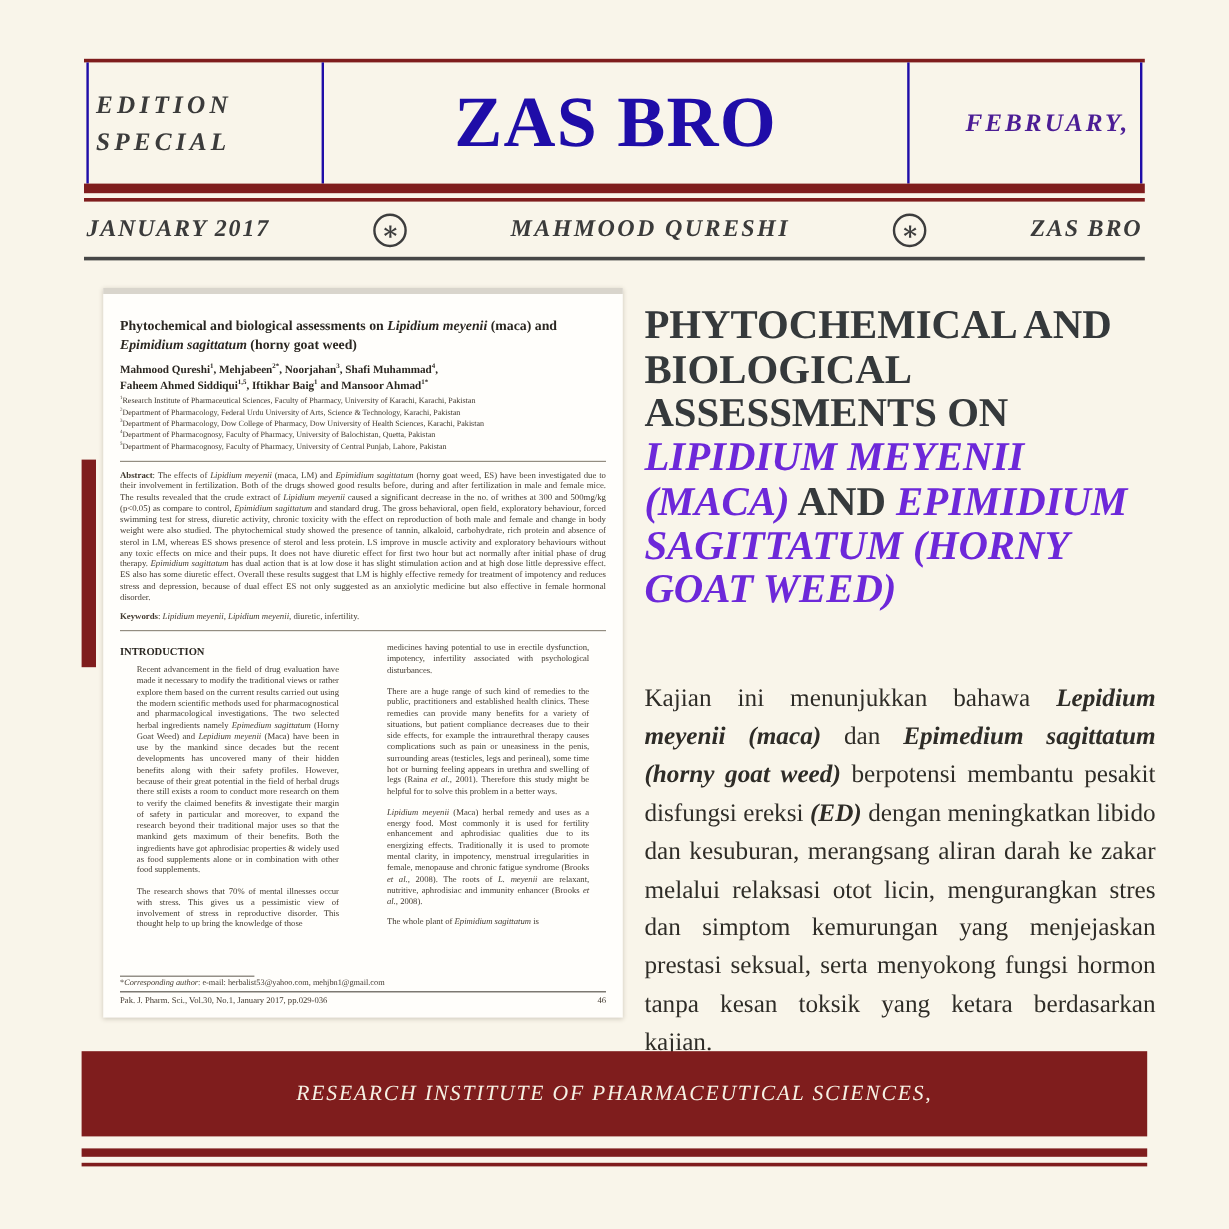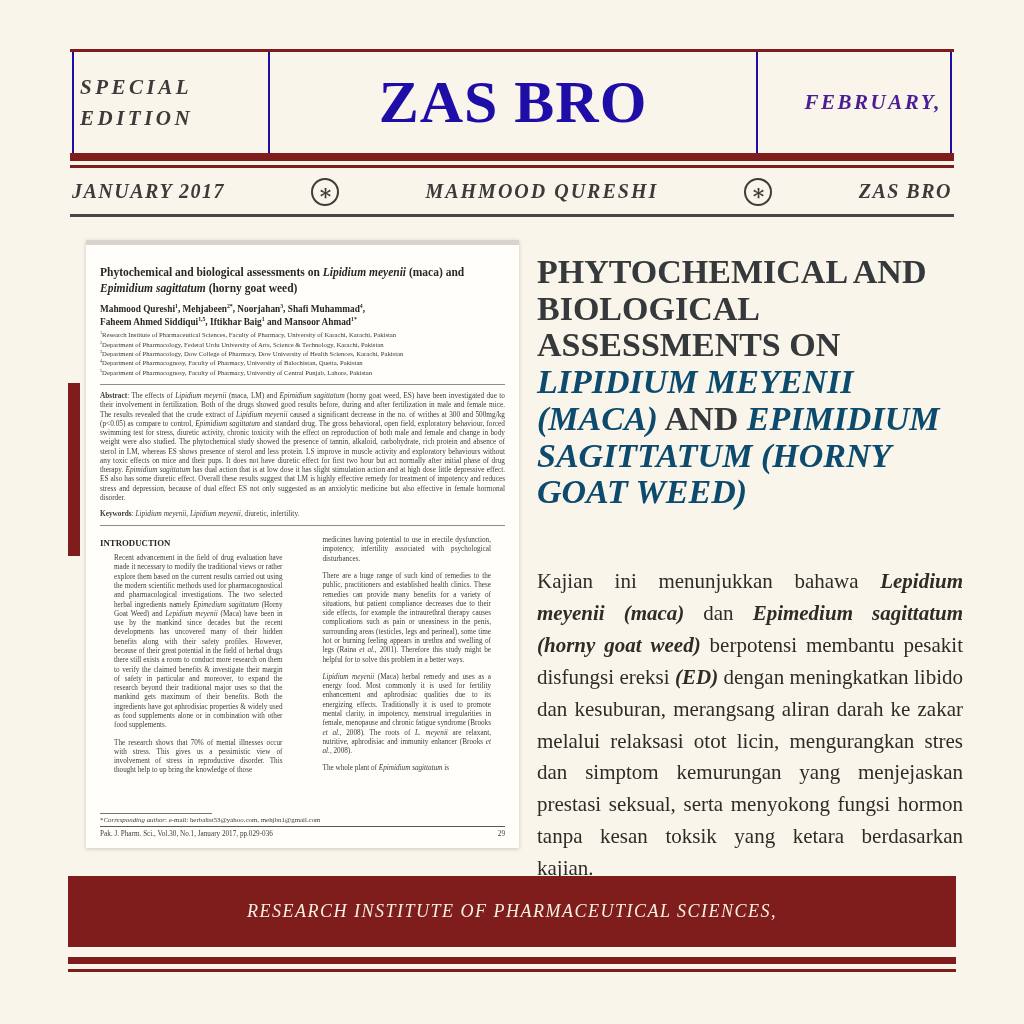--- a/index.html
+++ b/index.html
@@ -45,41 +45,41 @@
   .fn{font-size:6.9px;}
   .full-rule{border:none;border-top:1px solid #5d5950;margin:3px 0 0;}
   .cit-row{display:flex;justify-content:space-between;font-size:7.2px;padding-top:3px;}
 
   .i{font-style:italic;} .b{font-weight:bold;} .bi{font-weight:bold;font-style:italic;}
   .sup{vertical-align:super;font-size:0.62em;line-height:0;}
 
   
   .headline{left:537px;top:254px;width:426px;font-size:34px;font-weight:bold;line-height:1.08;letter-spacing:0px;color:#35393b;}
   .hl-dark{color:#35393b;}
-  .hl-blue{color:#0c4a6e;font-style:italic;}
+  .hl-blue{color:#6d28d9;font-style:italic;}
   .summary{left:537px;top:566px;width:426px;font-size:21px;line-height:1.52;text-align:justify;color:#2e2c27;}
 
   
   .banner{left:68px;top:876px;width:888px;height:71px;display:flex;flex-direction:column;align-items:center;justify-content:center;text-align:center;}
   .bn1{font-size:18px;font-style:italic;letter-spacing:1.5px;color:#f6f1e4;line-height:1.45;}
   .bn2{font-size:19px;font-style:italic;font-weight:bold;letter-spacing:1.5px;color:#f6f1e4;line-height:1.45;}
   .stripe1{left:68px;top:957px;width:888px;height:7px;}
   .stripe2{left:68px;top:969px;width:888px;height:3px;}
 </style>
 </head>
 <body>
 
 <div class="page">
 
   <div class="abs blue topline"></div>
 
   <div class="abs mh-cells">
     <div class="mh-cell mh-left">
+      <div>EDITION</div>
       <div>SPECIAL</div>
-      <div>EDITION</div>
     </div>
     <div class="mh-cell mh-center">
       <div class="mh-title">ZAS BRO</div>
     </div>
     <div class="mh-cell mh-right">
       <div>FEBRUARY,</div>
     </div>
   </div>
 
   <div class="abs blue thickbar"></div>
@@ -130,21 +130,21 @@
         <p><span class="i">Lipidium meyenii</span><span> (Maca) herbal remedy and uses as a energy food. Most commonly it is used for fertility enhancement and aphrodisiac qualities due to its energizing effects. Traditionally it is used to promote mental clarity, in impotency, menstrual irregularities in female, menopause and chronic fatigue syndrome (Brooks </span><span class="i">et al.</span><span>, 2008). The roots of </span><span class="i">L. meyenii</span><span> are relaxant, nutritive, aphrodisiac and immunity enhancer (Brooks </span><span class="i">et al.</span><span>, 2008).</span></p>
         <p><span>The whole plant of </span><span class="i">Epimidium sagittatum</span><span> is</span></p>
       </div>
     </div>
     <div class="p-foot">
       <hr class="fn-rule">
       <div class="fn"><span>*</span><span class="i">Corresponding author</span><span>: e-mail: herbalist53@yahoo.com, mehjbn1@gmail.com</span></div>
       <hr class="full-rule">
       <div class="cit-row">
         <span>Pak. J. Pharm. Sci., Vol.30, No.1, January 2017, pp.029-036</span>
-        <span>29</span>
+        <span>46</span>
       </div>
     </div>
   </div>
 
   <div class="abs headline"><span class="hl-dark">PHYTOCHEMICAL AND BIOLOGICAL ASSESSMENTS ON </span><span class="hl-blue">LIPIDIUM MEYENII (MACA)</span><span class="hl-dark"> AND </span><span class="hl-blue">EPIMIDIUM SAGITTATUM (HORNY GOAT WEED)</span></div>
   <div class="abs summary"><span>Kajian ini menunjukkan bahawa </span><span class="bi">Lepidium meyenii (maca)</span><span> dan </span><span class="bi">Epimedium sagittatum (horny goat weed)</span><span> berpotensi membantu pesakit disfungsi ereksi </span><span class="bi">(ED)</span><span> dengan meningkatkan libido dan kesuburan, merangsang aliran darah ke zakar melalui relaksasi otot licin, mengurangkan stres dan simptom kemurungan yang menjejaskan prestasi seksual, serta menyokong fungsi hormon tanpa kesan toksik yang ketara berdasarkan kajian.</span></div>
 
   <div class="abs blue banner">
     <div class="bn1">RESEARCH INSTITUTE OF PHARMACEUTICAL SCIENCES,</div>
   </div>

